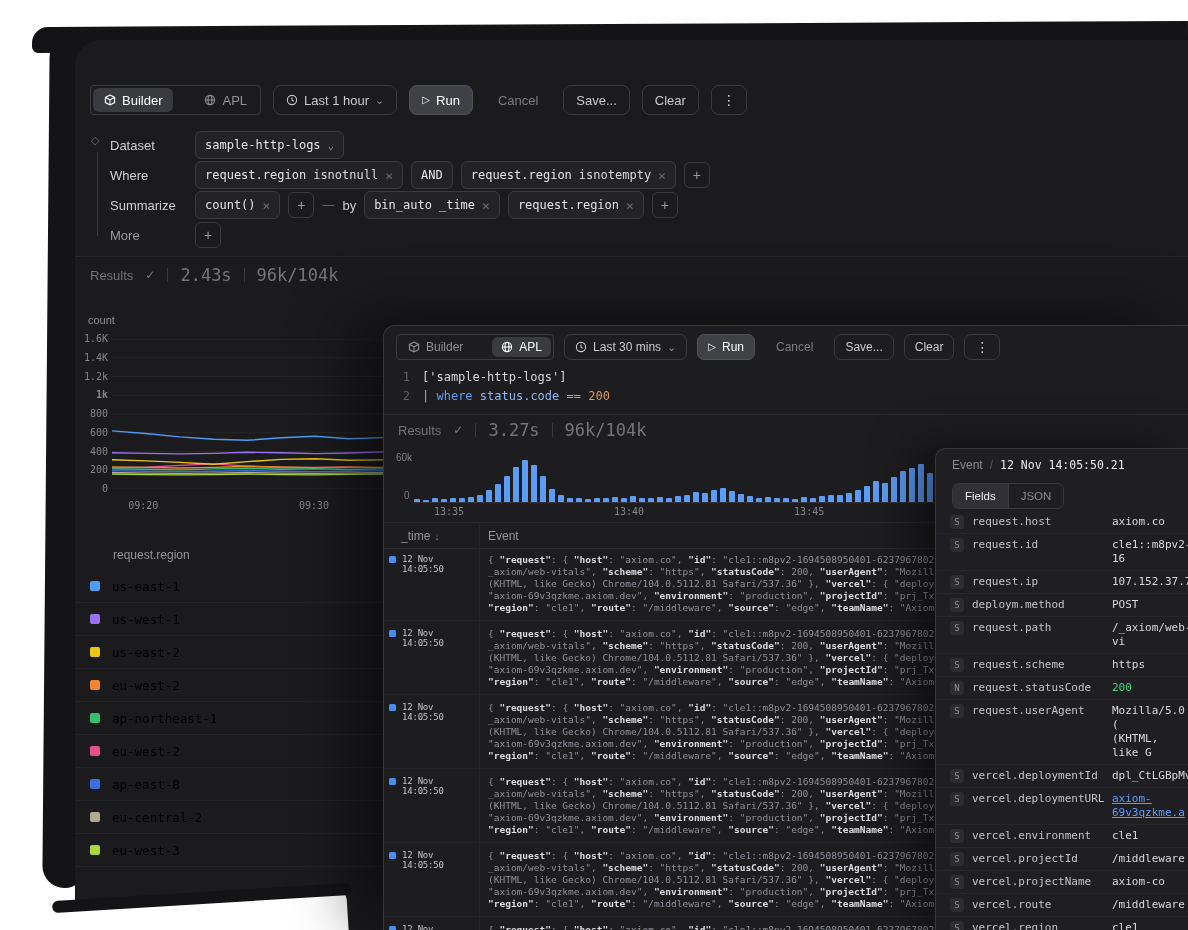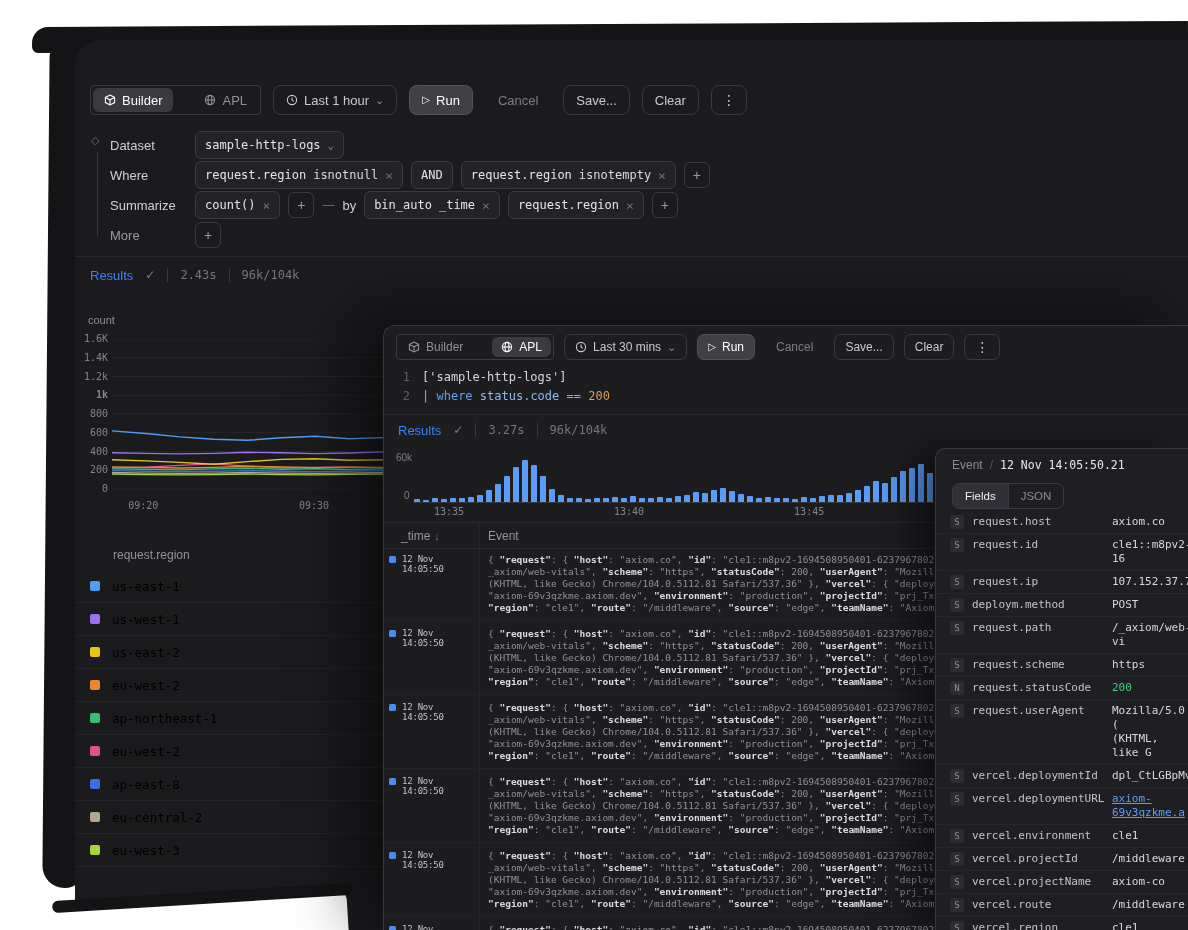--- a/index.html
+++ b/index.html
@@ -43,24 +43,24 @@
   .plus-btn{width:26px;height:26px;display:inline-flex;align-items:center;justify-content:center;background:transparent;border:1px solid #3a3a40;border-radius:6px;color:#9a9aa0;font-size:14px;cursor:pointer;}
   .dash{color:#6e6e74;font-size:12px;}
   .by-label{font-size:13px;color:#cfcfd3;}
   #rail{position:absolute;left:97px;top:152px;width:1px;height:84px;background:#38383e;z-index:2;}
   #rail-diamond{position:absolute;left:91px;top:134px;color:#6e6e74;font-size:11px;z-index:2;}
 
   
   #divider-1{position:absolute;left:75px;right:0;top:256px;height:1px;background:#28282c;z-index:2;}
   .results-bar{display:flex;align-items:center;gap:12px;}
   #main-results{position:absolute;left:90px;top:258px;height:34px;z-index:2;}
-  .results-label{font-size:13px;color:#3b82f6;}
+  .results-label{font-size:13px;color:#737373;}
   .res-check{color:#7e7e85;font-size:12px;}
   .res-sep{width:1px;height:14px;background:#38383d;}
-  .res-val{font-size:12px;color:#74747b;}
+  .res-val{font-size:17px;color:#74747b;}
 
   
   #main-chart{position:absolute;left:75px;top:310px;width:308px;height:206px;z-index:2;}
   #chart-title{position:absolute;left:13px;top:4px;font-size:11px;color:#8d8d93;}
   .ylab{position:absolute;left:0;width:33px;text-align:right;font-size:10px;color:#84848b;}
   #line-svg{position:absolute;left:37px;top:29px;width:271px;height:150px;}
   #x-labels-main{position:absolute;left:37px;top:190px;width:271px;height:14px;}
   .xlab{position:absolute;font-size:10px;color:#84848b;white-space:nowrap;}
 
   

